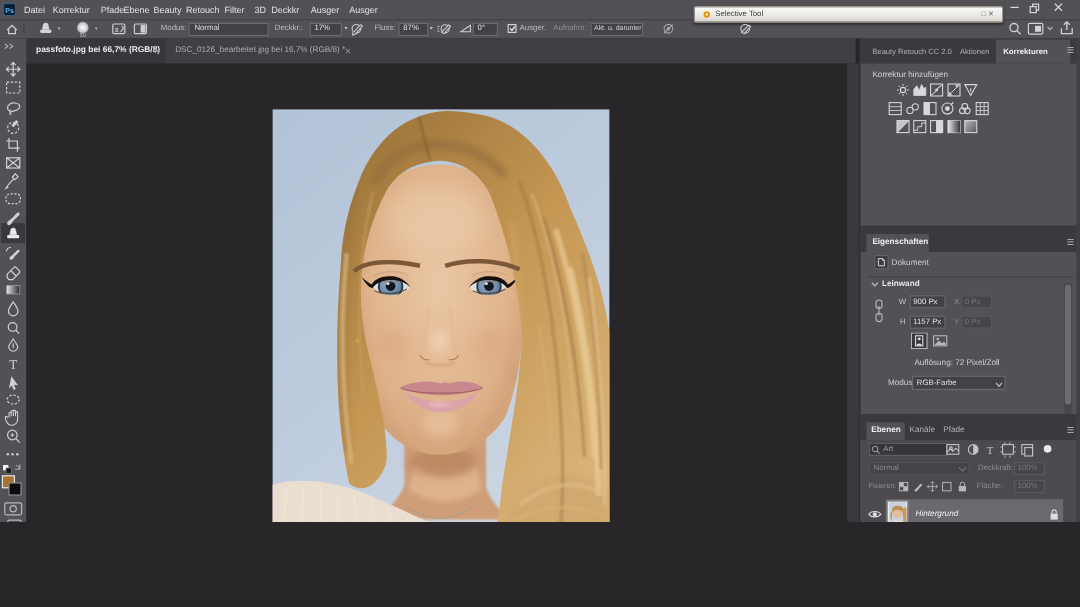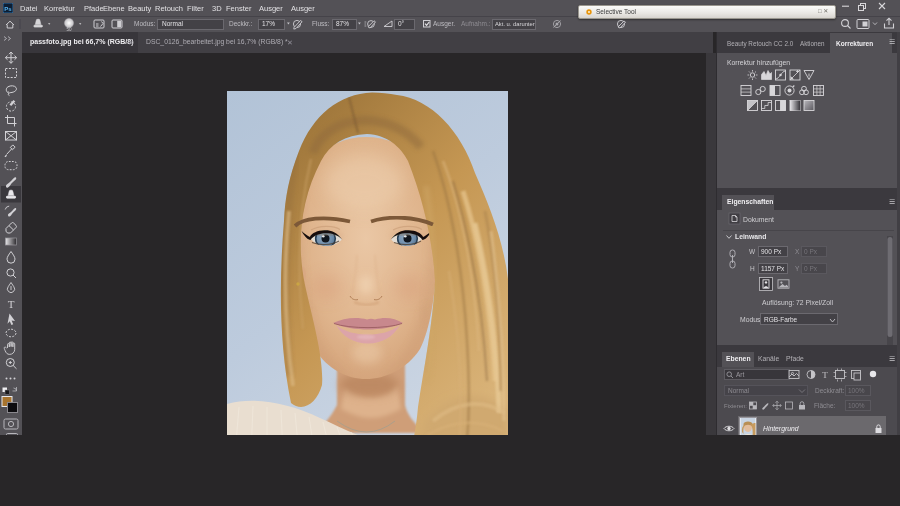--- a/index.html
+++ b/index.html
@@ -43,21 +43,21 @@
  <text x="5" y="7.6" font-size="6" font-weight="bold" fill="#57b3f0" text-anchor="middle" font-family="Liberation Sans">Ps</text>
 </svg>
 <span class="t mtxt" style="left:20px">Datei</span>
 <span class="t mtxt" style="left:44px">Korrektur</span>
 <span class="t mtxt" style="left:84px">Pfade</span>
 <span class="t mtxt" style="left:103px">Ebene</span>
 <span class="t mtxt" style="left:128px">Beauty</span>
 <span class="t mtxt" style="left:155px">Retouch</span>
 <span class="t mtxt" style="left:187px">Filter</span>
 <span class="t mtxt" style="left:212px">3D</span>
-<span class="t mtxt" style="left:226px">Fenster</span>
+<span class="t mtxt" style="left:226px">Deckkr</span>
 <span class="t mtxt" style="left:259px">Ausger</span>
 <span class="t mtxt" style="left:291px">Ausger</span>
 
 <svg class="abs" style="left:836px;top:0px" width="64" height="12" viewBox="0 0 64 12">
  <path d="M6 6.2 L13 6.2" stroke="#d8d7da" stroke-width="1.1"></path>
  <rect x="24.5" y="3.5" width="5" height="5" fill="none" stroke="#d8d7da" stroke-width="1"></rect>
  <rect x="22.5" y="5.5" width="5" height="5" fill="#535156" stroke="#d8d7da" stroke-width="1"></rect>
  <path d="M43 3 L49 9 M49 3 L43 9" stroke="#d8d7da" stroke-width="1.1"></path>
 </svg>
 

